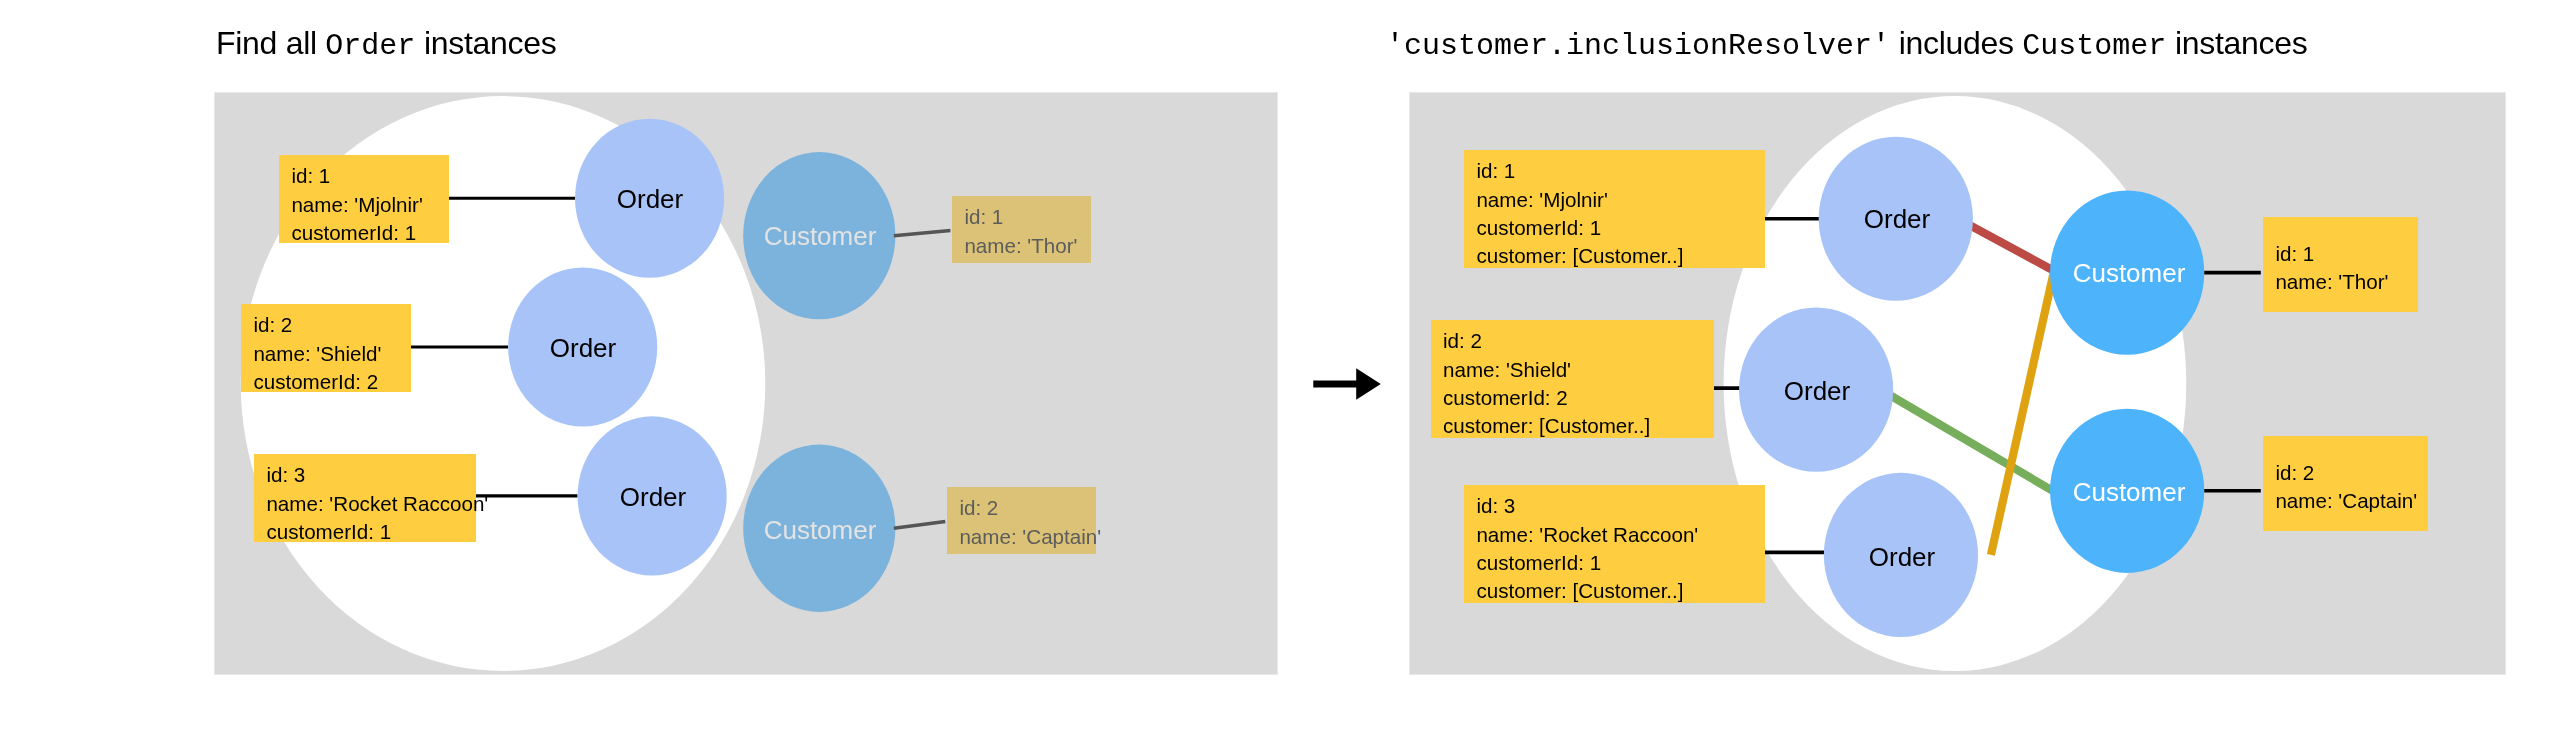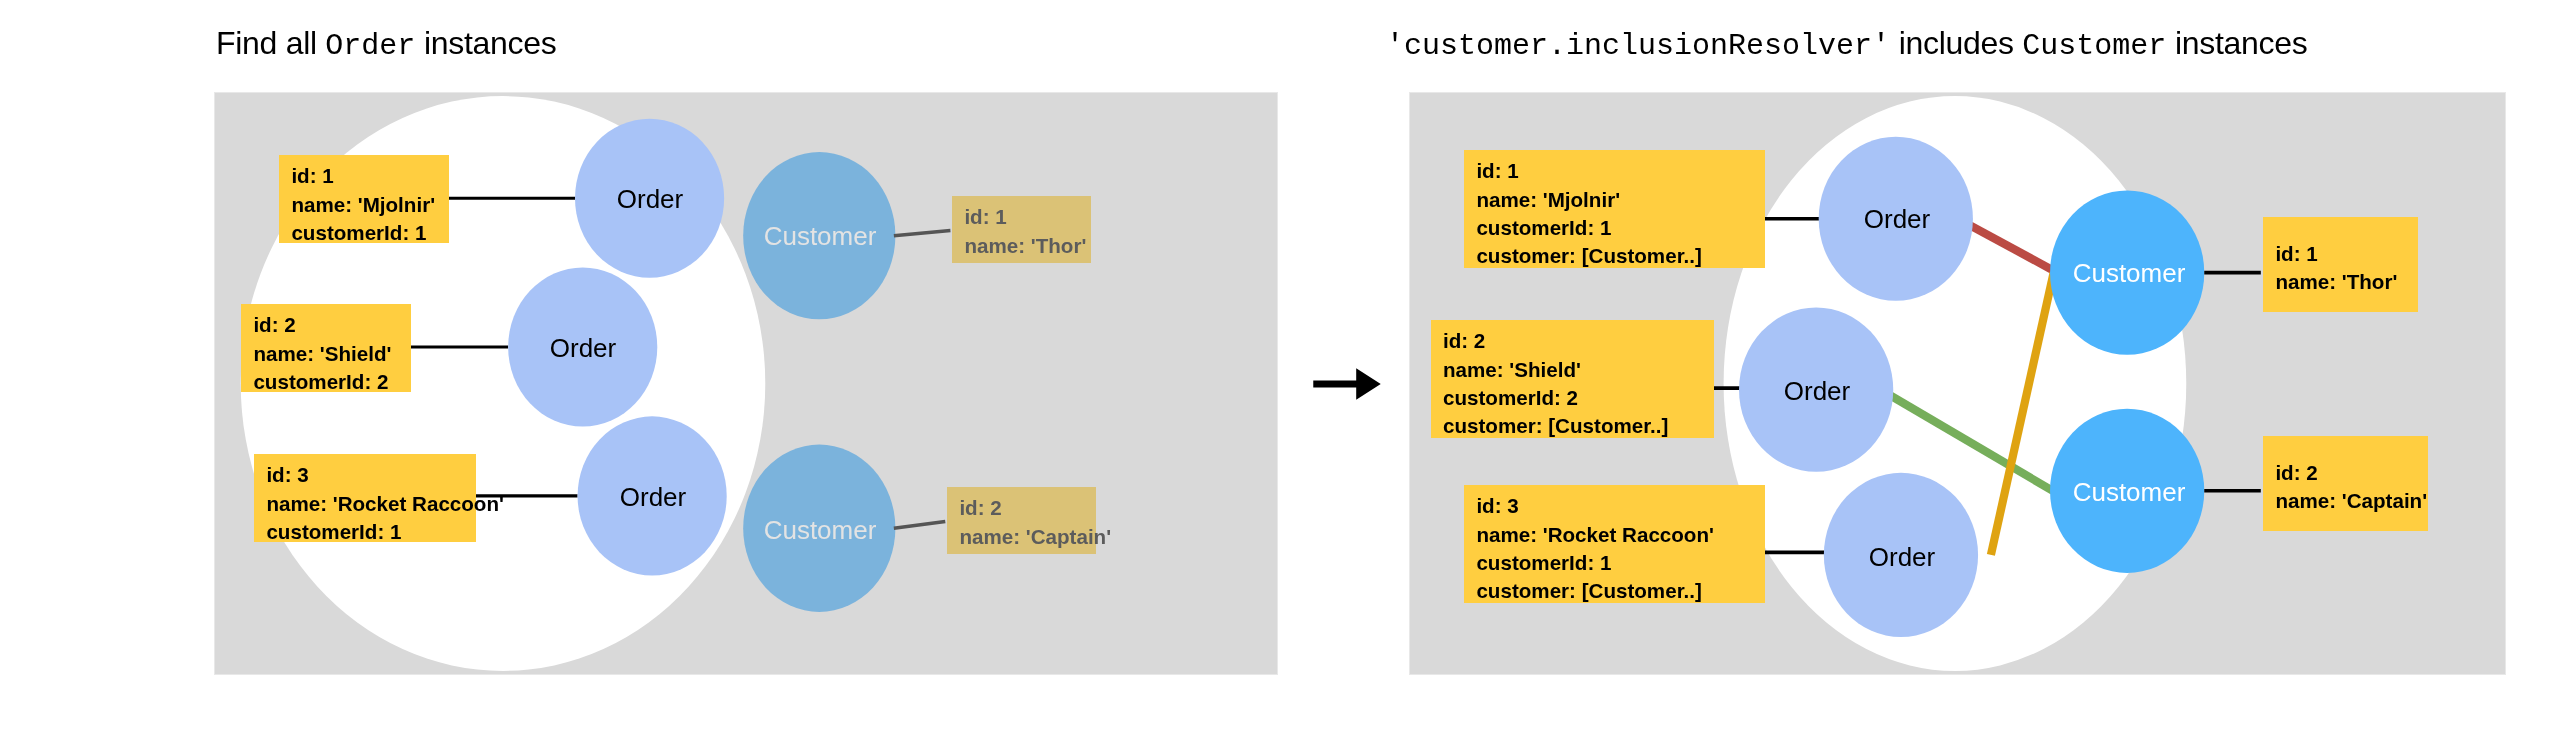--- a/index.html
+++ b/index.html
@@ -71,21 +71,20 @@
   .node-label.cust-on  { color: #ffffff; }
 
   
   .box {
     position: absolute;
     box-sizing: border-box;
     padding: 7.2px 9.3px 8.2px 12.4px;
     font-size: 20.6px;
     line-height: 1.38;
     white-space: nowrap;
-    font-weight: bold;
   }
   .box.yellow {
     background: #FFCE40;
     color: #000000;
   }
   .box.tan {
     background: #DBC276;
     color: #5c5c5c;
   }
   .box .row { display: block; }

